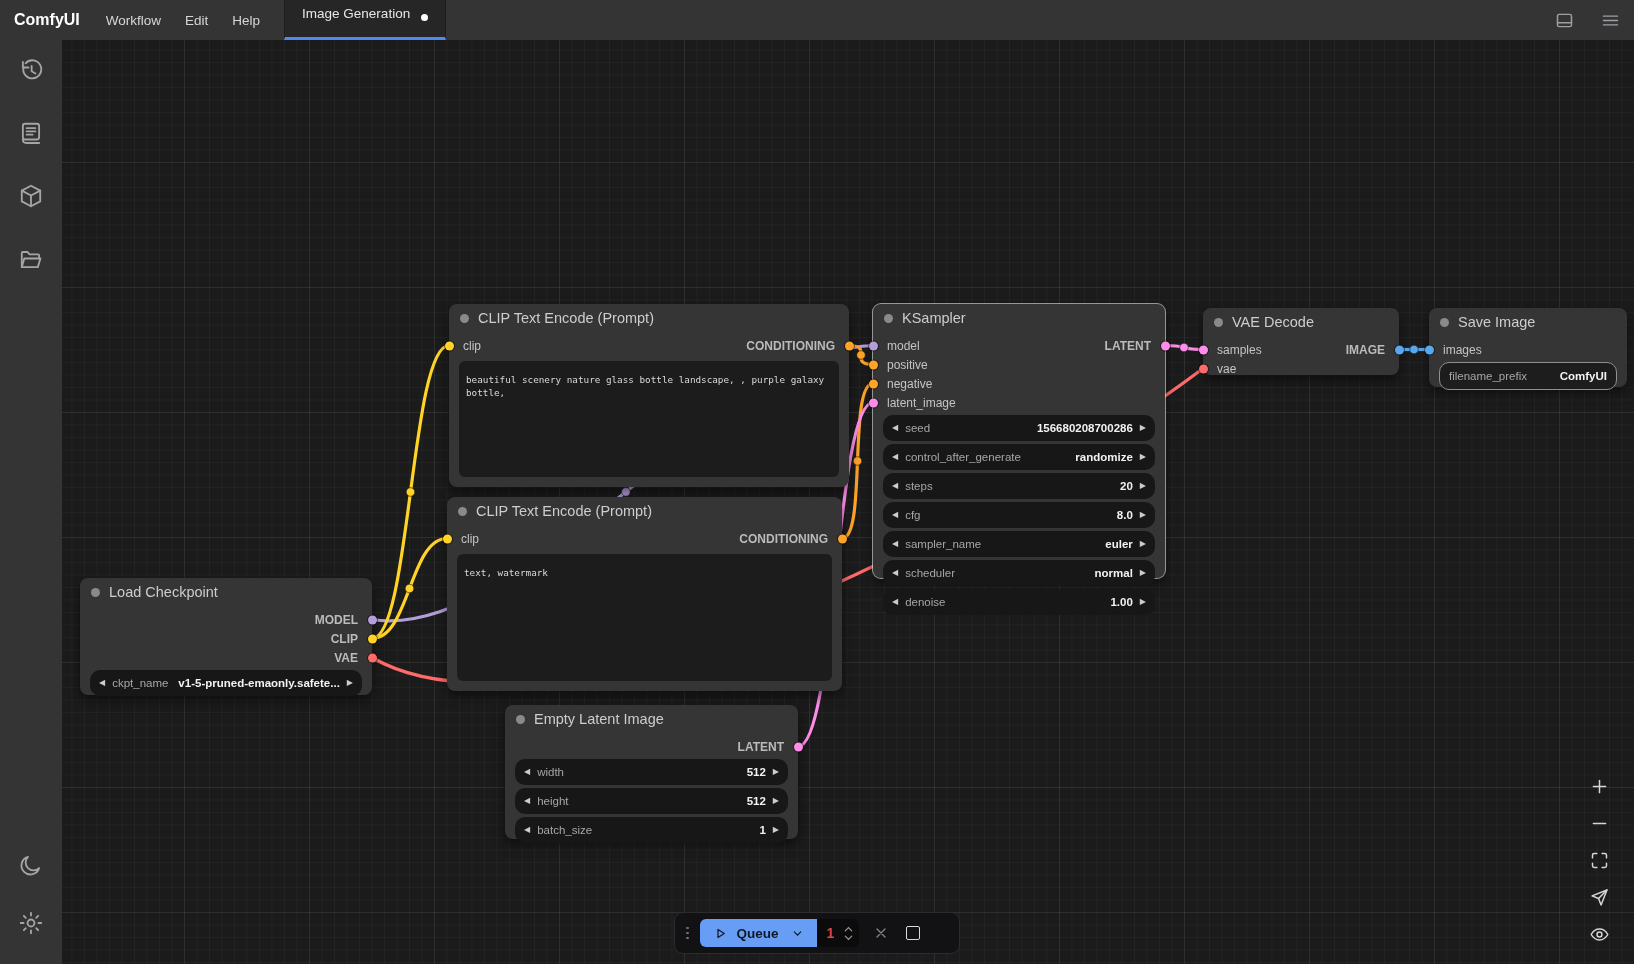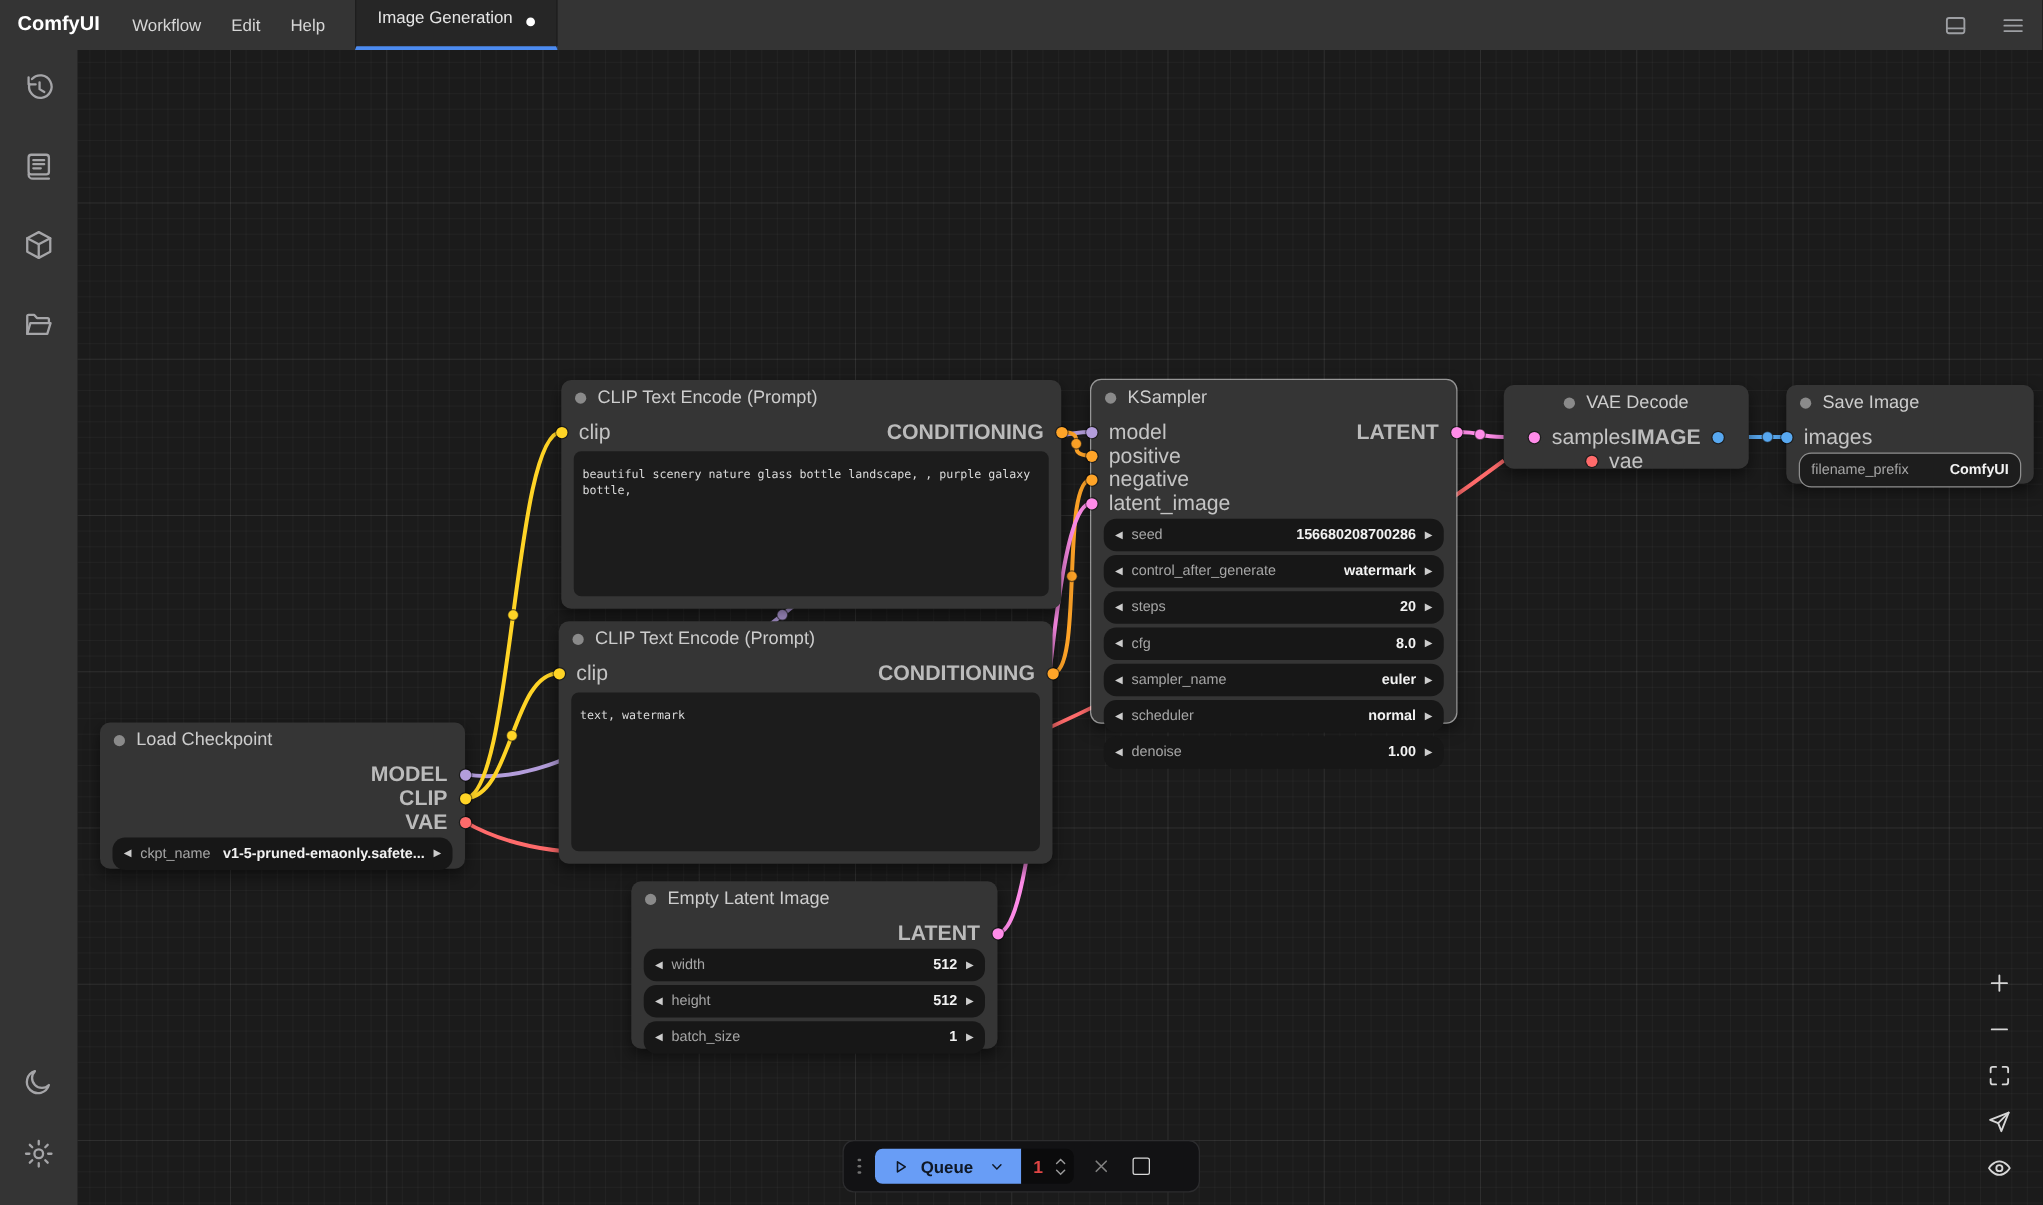--- a/index.html
+++ b/index.html
@@ -49,21 +49,21 @@
   #sidebar-bottom .side-icon{margin-bottom:24px;}
   
   .node{
     position:absolute;background:#353535;border-radius:8px;z-index:3;
     box-shadow:0 5px 12px rgba(0,0,0,.5);display:flex;flex-direction:column;box-sizing:border-box;
   }
   .node.selected{box-shadow:0 0 0 1px rgba(255,255,255,.55),0 5px 12px rgba(0,0,0,.5);}
   .node-header{height:28px;flex:none;display:flex;align-items:center;gap:9px;padding:0 11px;margin-bottom:4px;}
   .collapse-dot{width:9px;height:9px;border-radius:50%;background:#8a8a8a;flex:none;}
   .node-title{font-size:14.5px;color:#cdcdcd;white-space:nowrap;}
-  .slot-row{height:19px;flex:none;position:relative;display:flex;align-items:center;padding:0 14px;font-size:17px;color:#c4c4c4;}
+  .slot-row{height:19px;flex:none;position:relative;display:flex;align-items:center;padding:0 14px;font-size:12px;color:#c4c4c4;}
   .slot-dot{width:9px;height:9px;border-radius:50%;box-shadow:0 0 0 1px rgba(0,0,0,.45);position:absolute;top:50%;transform:translateY(-50%);}
   .slot-dot.in{left:-4.5px;}
   .slot-dot.out{right:-4.5px;}
   .slot-in-label{margin-right:auto;}
   .slot-out-label{margin-left:auto;font-weight:bold;color:#bbbbbb;}
   .widget{
     height:19px;flex:none;margin:3px 10px 0;background:#171717;border-radius:10px;
     display:flex;align-items:center;padding:13px 9px;font-size:11.5px;color:#a6a6a6;gap:7px;box-sizing:border-box;
   }
   .widget .arrow{font-size:8px;color:#cccccc;line-height:1;flex:none;}
@@ -231,21 +231,21 @@
       </div>
       <div class="widget">
         <span class="arrow">◀</span>
         <span class="wlabel">seed</span>
         <span class="wvalue">156680208700286</span>
         <span class="arrow">▶</span>
       </div>
       <div class="widget">
         <span class="arrow">◀</span>
         <span class="wlabel">control_after_generate</span>
-        <span class="wvalue">watermark</span>
+        <span class="wvalue">randomize</span>
         <span class="arrow">▶</span>
       </div>
       <div class="widget">
         <span class="arrow">◀</span>
         <span class="wlabel">steps</span>
         <span class="wvalue">20</span>
         <span class="arrow">▶</span>
       </div>
       <div class="widget">
         <span class="arrow">◀</span>
@@ -265,21 +265,21 @@
         <span class="wvalue">normal</span>
         <span class="arrow">▶</span>
       </div>
       <div class="widget">
         <span class="arrow">◀</span>
         <span class="wlabel">denoise</span>
         <span class="wvalue">1.00</span>
         <span class="arrow">▶</span>
       </div>
     </div>
-    <div class="node" style="left: 1203px; top: 308px; width: 196px; height: 67px; align-items: center;">
+    <div class="node" style="left: 1203px; top: 308px; width: 196px; height: 67px;">
       <div class="node-header">
         <span class="collapse-dot"></span>
         <span class="node-title">VAE Decode</span>
       </div>
       <div class="slot-row">
         <span class="slot-dot in" style="background: rgb(255, 140, 233);"></span>
         <span class="slot-in-label">samples</span>
         <span class="slot-out-label">IMAGE</span>
         <span class="slot-dot out" style="background: rgb(88, 168, 240);"></span>
       </div>

